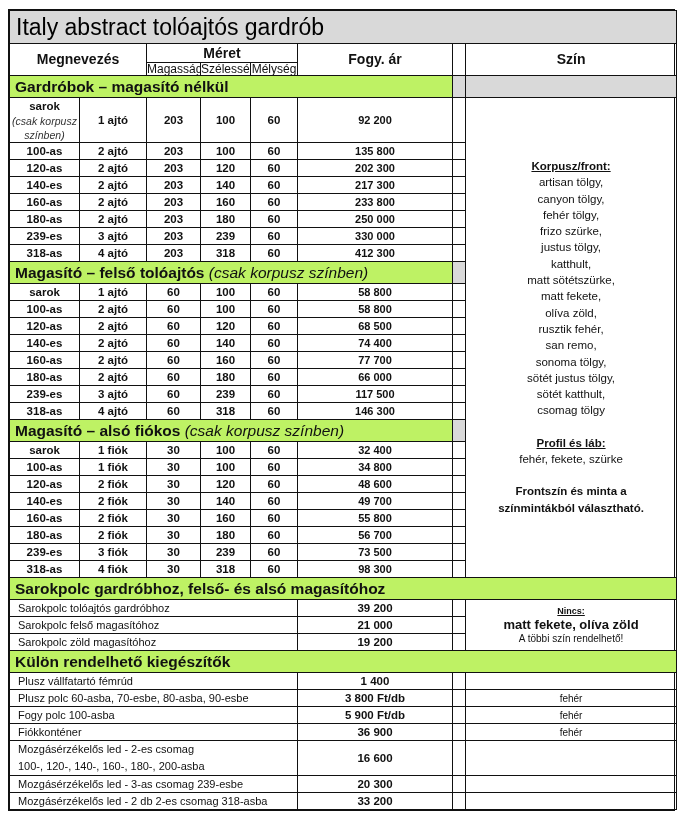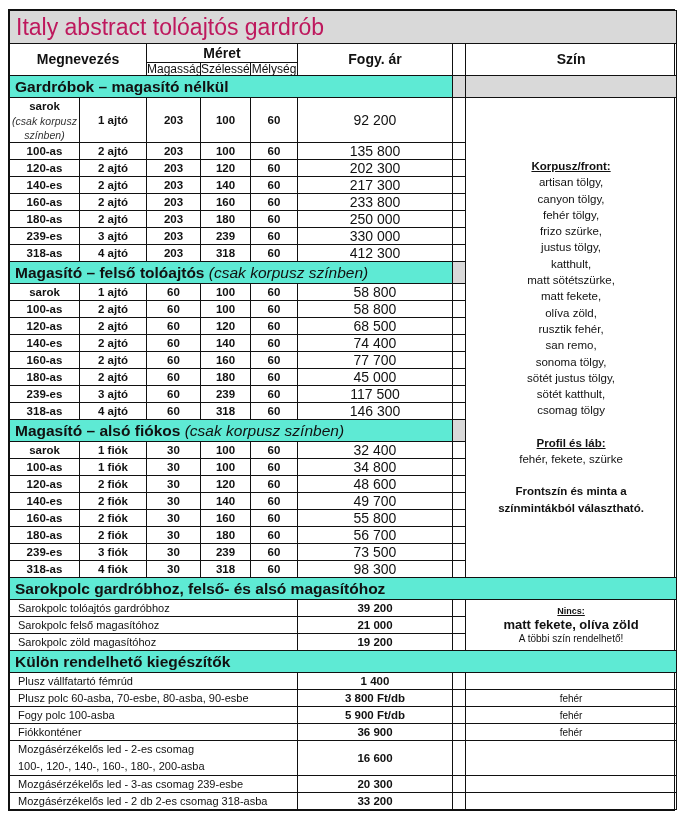--- a/index.html
+++ b/index.html
@@ -1,27 +1,27 @@
 <!DOCTYPE html>
 <html><head>
 <meta charset="utf-8">
 <style>
   html, body { margin:0; padding:0; background:#ffffff; }
   body { width:682px; height:813px; position:relative; font-family:"Liberation Sans", sans-serif; color:#111; }
   .sheet { position:absolute; left:8px; top:9px; width:667px; border:1.5px solid #111; box-sizing:border-box; }
   table { border-collapse:collapse; width:100%; table-layout:fixed; }
   td, th { border:1px solid #111; padding:0; text-align:center; vertical-align:middle; font-size:11.5px; font-weight:bold; line-height:15px; overflow:hidden; white-space:nowrap; }
-  .title { background:#d9d9d9; font-size:23px; font-weight:normal; text-align:left; padding:2px 6px; height:28px; line-height:28px; color:#be185d; }
+  .title { background:#d9d9d9; font-size:23px; font-weight:normal; text-align:left; padding:2px 6px; height:28px; line-height:28px; color:#000000; }
   .hdr { font-size:14px; height:22px; }
   .sub { font-size:12px; font-weight:normal; height:12px; line-height:11px; }
-  .section td.band { background:#5eead4; font-size:15.5px; text-align:left; padding-left:5px; height:21px; font-weight:bold; }
+  .section td.band { background:#bef264; font-size:15.5px; text-align:left; padding-left:5px; height:21px; font-weight:bold; }
   .section td.band i { font-weight:normal; }
   .section td.gray { background:#d9d9d9; }
   .it { font-style:italic; font-weight:normal; color:#333; font-size:10.5px; line-height:14px; }
-  .price { font-weight:normal; font-size:14px; }
+  .price { font-weight:bold; font-size:11px; }
   .row td { height:16px; }
   .left { text-align:left; padding-left:8px; font-weight:normal; font-size:11px; }
   .szin { vertical-align:top; white-space:normal; font-weight:normal; font-size:11.5px; line-height:16.3px; }
   .szin u, .note u { font-weight:bold; }
   .note { white-space:normal; font-weight:normal; font-size:10px; line-height:14px;margin-top:18px; }
   .small { font-weight:normal; font-size:10px; }
   .bold { font-weight:bold;text-align:center; }
 </style>
 </head>
 <body>
@@ -232,21 +232,21 @@
           <td></td>
         </tr>
         <tr class="row">
           <td>
             <div>180-as</div>
           </td>
           <td>2 ajtó</td>
           <td>60</td>
           <td>180</td>
           <td>60</td>
-          <td class="price">45 000</td>
+          <td class="price">66 000</td>
           <td></td>
         </tr>
         <tr class="row">
           <td>
             <div>239-es</div>
           </td>
           <td>3 ajtó</td>
           <td>60</td>
           <td>239</td>
           <td>60</td>

